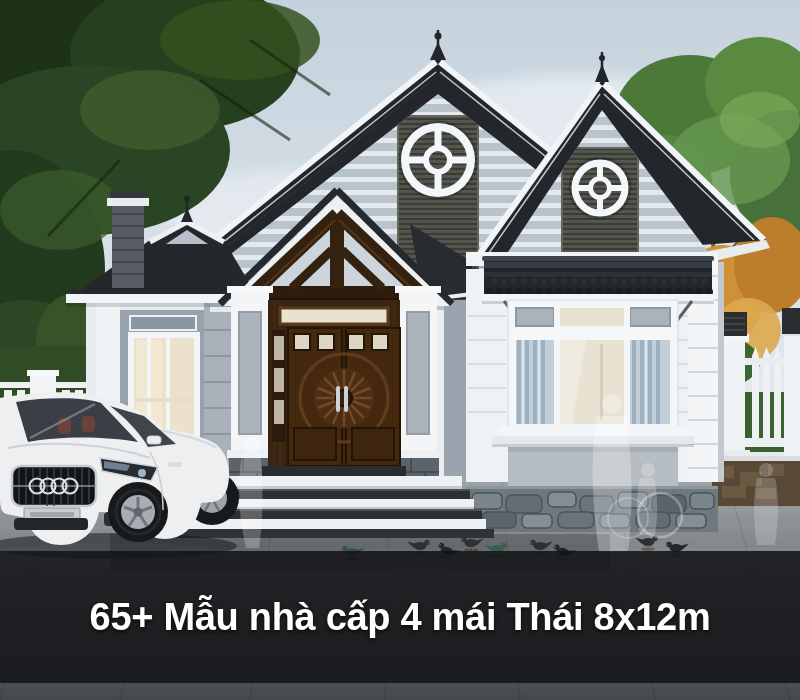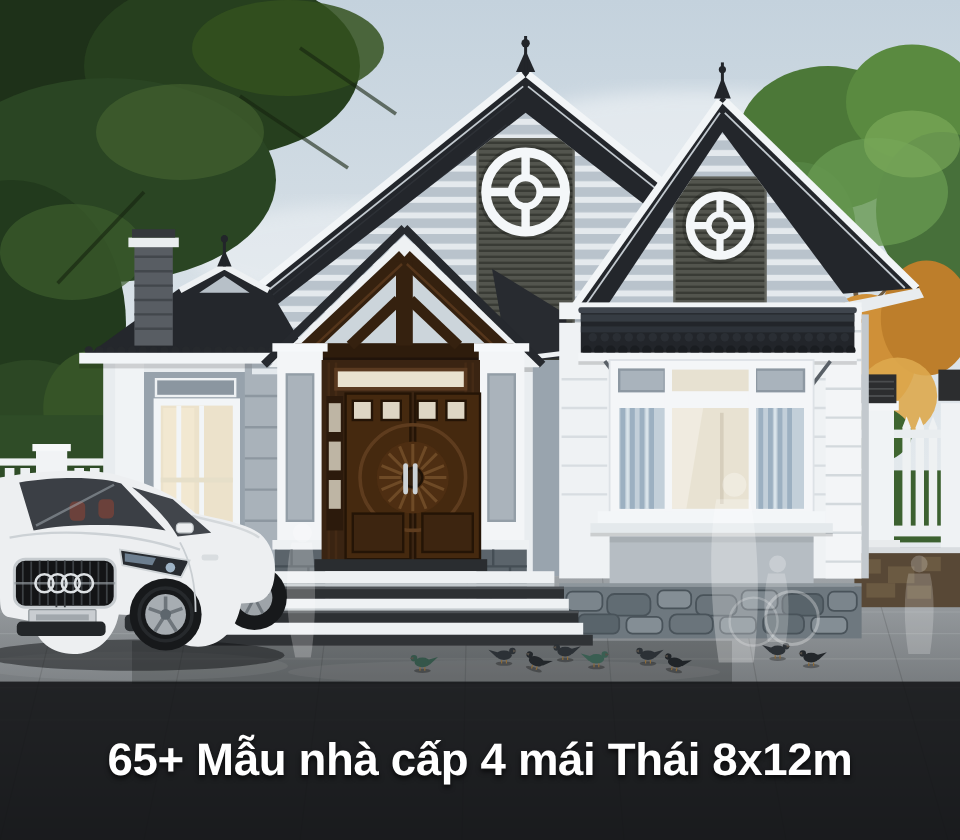--- a/index.html
+++ b/index.html
@@ -1,19 +1,19 @@
 <!DOCTYPE html>
 <html><head>
 <meta charset="utf-8">
 <style>
   html,body{margin:0;padding:0;background:#111;}
   .stage{position:relative;width:800px;height:700px;overflow:hidden;font-family:"Liberation Sans","DejaVu Sans",sans-serif;}
   .stage svg{position:absolute;left:0;top:0;display:block;}
   .caption-band{
-    position:absolute;left:0;bottom:0;width:800px;height:132px;
+    position:absolute;left:0;bottom:17px;width:800px;height:132px;
     background:rgba(19,20,22,0.86);
     display:flex;flex-direction:column;align-items:center;justify-content:center;
     gap:2px;z-index:5;
   }
   .caption-line{
     color:#fff;font-weight:bold;font-size:38px;line-height:46px;
     letter-spacing:-0.3px;text-align:center;white-space:nowrap;
     text-shadow:0 2px 4px rgba(0,0,0,0.7);
   }
 </style>

